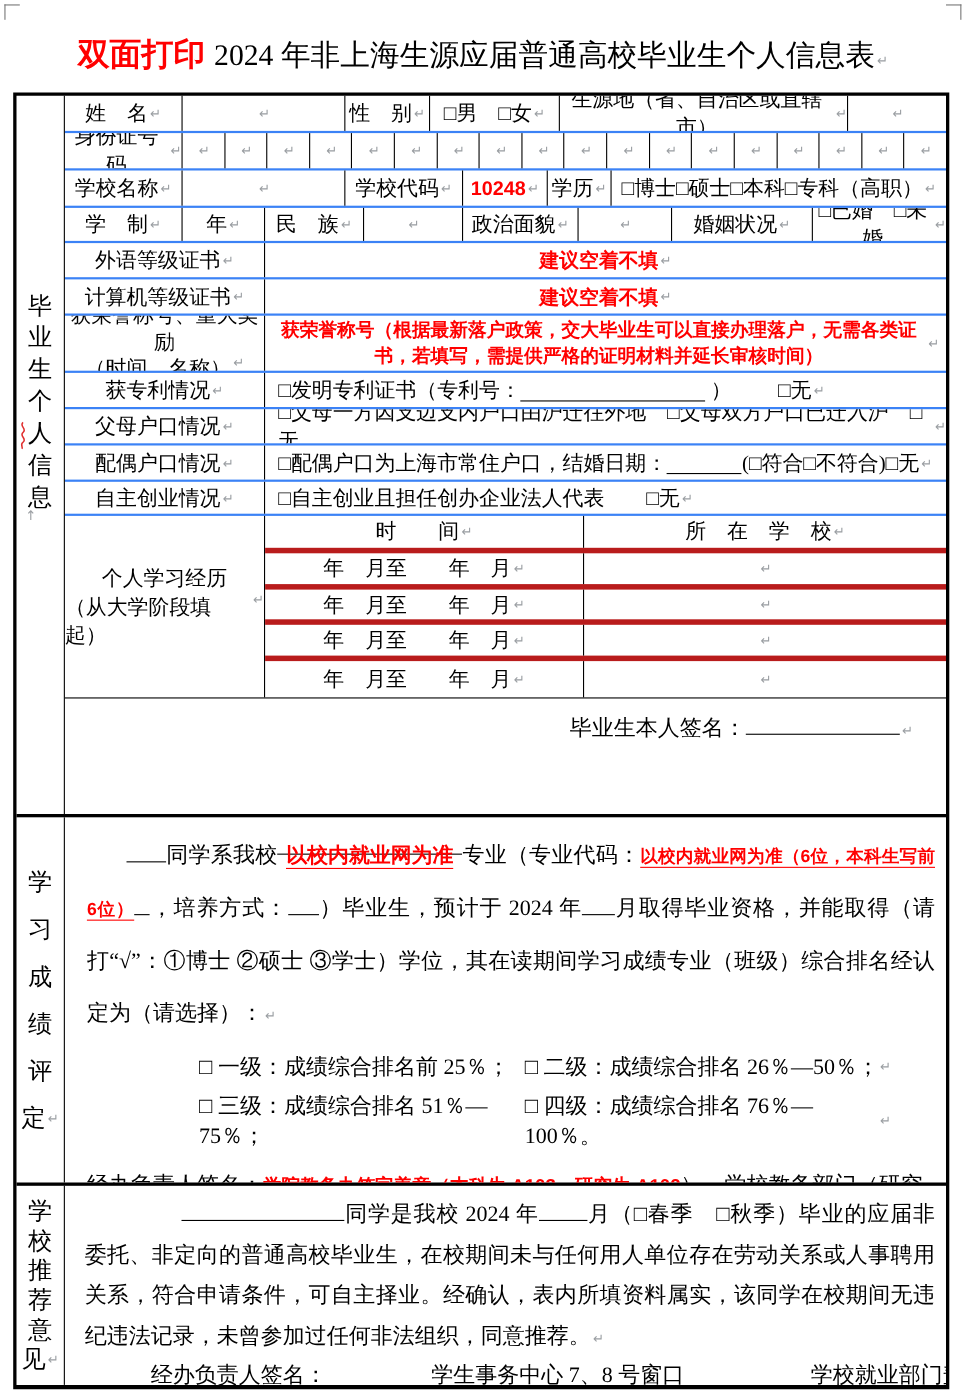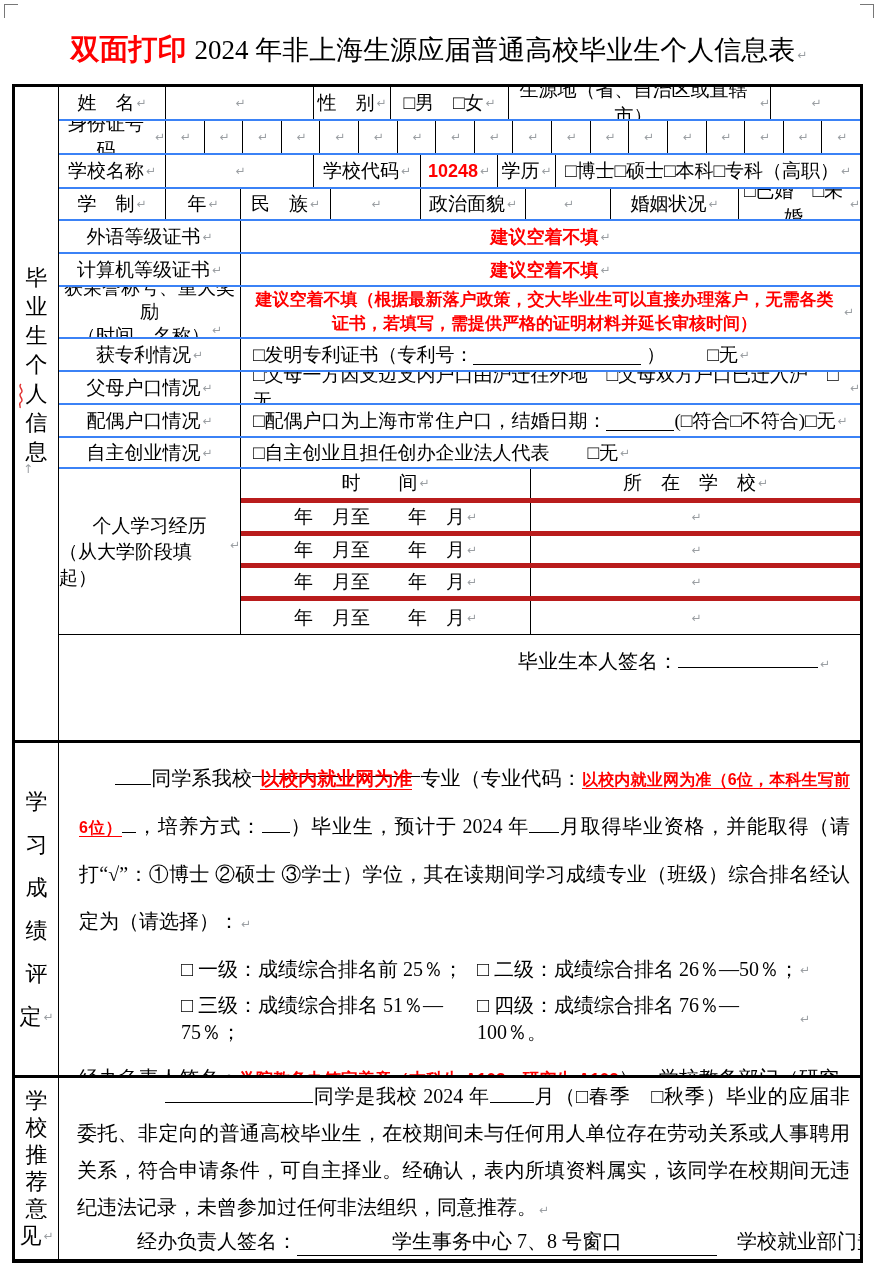--- a/index.html
+++ b/index.html
@@ -50,21 +50,21 @@
   .confirm p{margin:0;text-indent:2em;line-height:33px;text-align:justify;}
   .confirm .sig{text-align:right;margin-top:4px;padding-right:16px;}
 
   .sec2c{height:332px;box-sizing:border-box;padding:0 10px 0 20px;font-size:20px;overflow:hidden;}
   .sec2c .intro{margin:12px 0 0;line-height:47px;text-align:justify;}
   .optrow{display:flex;align-items:center;height:49px;}
   .optrow .o1{margin-left:102px;width:296px;flex:none;}
   .optrow .pm{margin-left:auto;margin-right:40px;}
   .signp{margin:14px 0 0;line-height:42px;}
 
-  .sec3c{height:181px;box-sizing:border-box;padding:0 10px 0 18px;font-size:20px;overflow:hidden;}
+  .sec3c{height:181px;box-sizing:border-box;padding:8px 10px 0 18px;font-size:20px;overflow:hidden;}
   .sec3c .para{margin:0;line-height:37px;text-align:justify;}
   .sec3c .sig{margin:2px 0 0 60px;white-space:nowrap;}
   .uwrap{display:inline-block;border-bottom:1px solid #000;text-align:center;}
 </style>
 </head>
 <body>
 
 <div class="crop l"></div>
 <div class="crop r"></div>
 
@@ -259,21 +259,21 @@
 
       <div class="trow" style="height:52px">
         <div class="c" style="width:182px;flex-direction:column;line-height:24px;">
           <span>获荣誉称号、重大奖励</span>
           <span style="display:flex;align-items:flex-start">
               <span>（时间、名称）</span>
               <span class="pm">↵</span>
             </span>
         </div>
         <div class="c" style="flex:1;padding:0 6px;">
-          <span class="red hei" style="font-size:17px;line-height:24px;">建议空着不填（根据最新落户政策，交大毕业生可以直接办理落户，无需各类证书，若填写，需提供严格的证明材料并延长审核时间）</span>
+          <span class="red hei" style="font-size:17px;line-height:24px;">获荣誉称号（根据最新落户政策，交大毕业生可以直接办理落户，无需各类证书，若填写，需提供严格的证明材料并延长审核时间）</span>
             <span class="pm">↵</span>
         </div>
       </div>
 
       <div class="trow" style="height:33px">
         <div class="c" style="width:182px">
             <span>获专利情况</span>
             <span class="pm">↵</span>
           </div>
         <div class="c left" style="flex:1">

